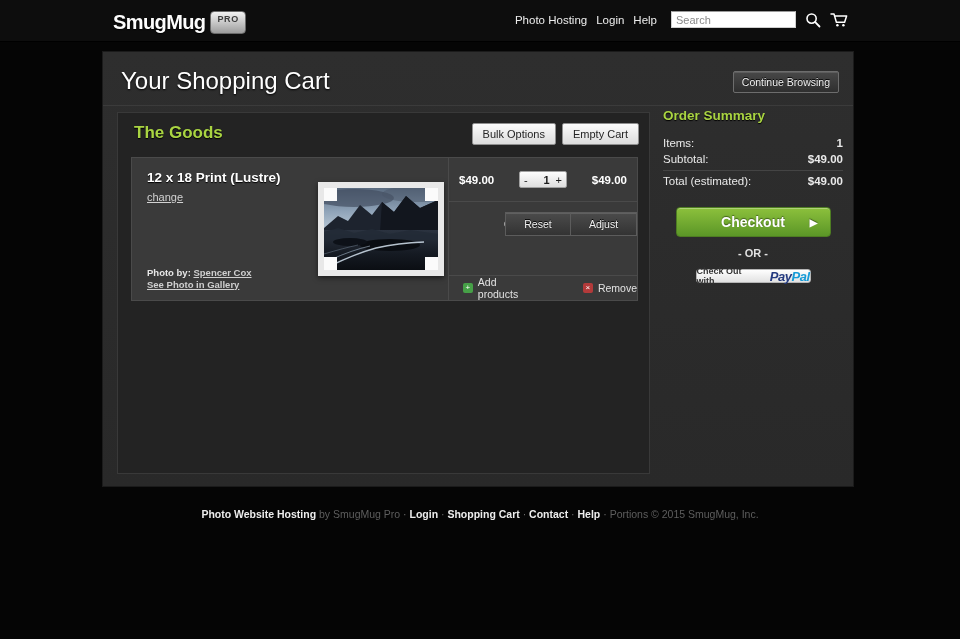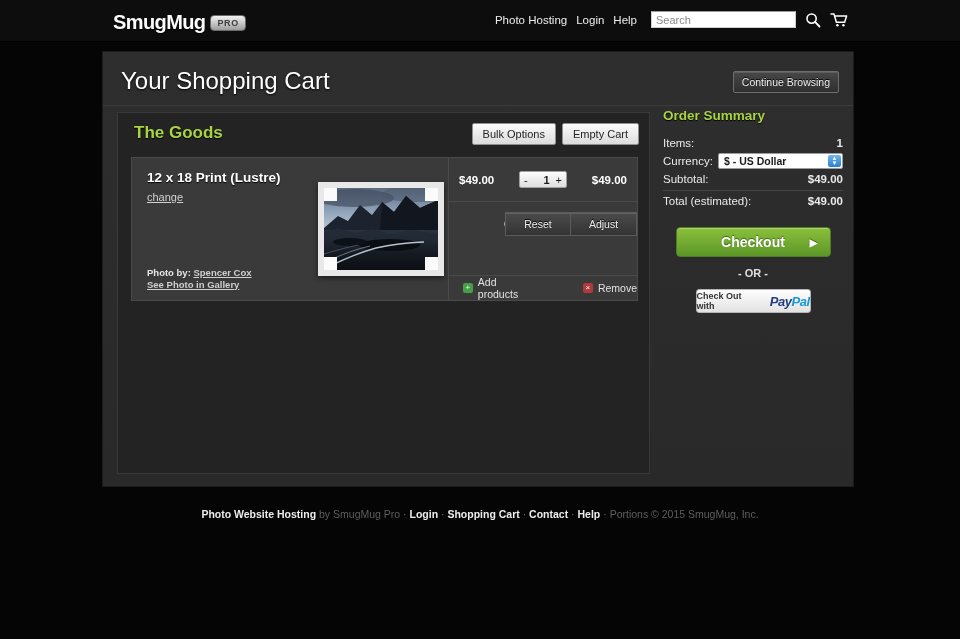--- a/index.html
+++ b/index.html
@@ -12,21 +12,21 @@
   .page { position: relative; width: 960px; height: 639px; background: #050505; }
 
   
   .topbar {
     position: absolute; left: 0; top: 0; width: 960px; height: 42px;
     background: #0d0d0d;
     border-bottom: 1px solid #000;
   }
   .logo {
     position: absolute; left: 113px; top: 11px;
-    display: flex; align-items: center; gap: 5px;
+    display: flex; gap: 5px;
   }
   .logo-text {
     font-size: 20px; font-weight: bold; color: #fdfdfd;
     letter-spacing: -0.6px;
     text-shadow: 0 1px 1px #000;
   }
   .logo-pro {
     font-size: 9px; font-weight: bold; color: #3c3c3c;
     background: linear-gradient(#f2f2f2, #9d9d9d);
     border-radius: 4px; padding: 2px 6px 2px 6px;
@@ -34,21 +34,21 @@
     border: 1px solid #6a6a6a;
   }
   .topnav {
     position: absolute; right: 112px; top: 11px;
     display: flex; align-items: center; gap: 9px;
   }
   .topnav a {
     color: #ececec; font-size: 11.5px; text-decoration: none; white-space: nowrap;
   }
   .search-input {
-    width: 145px; height: 17px;
+    width: 125px; height: 17px;
     background: #fff; border: 1px solid #cfcfcf; border-top-color: #9a9a9a;
     font-size: 11px; color: #3a3a3a; padding: 0 4px;
     font-family: "Liberation Sans", sans-serif;
     margin-left: 5px;
   }
   .search-input::placeholder { color: #8a8a8a; }
   .icon-btn { background: none; border: none; cursor: pointer; padding: 0; line-height: 0; }
 
   
   .panel {
@@ -229,21 +229,21 @@
     color: #fff; font-size: 14px; font-weight: bold;
     text-shadow: 0 -1px 1px rgba(0,0,0,.45);
     cursor: pointer; position: relative;
     font-family: "Liberation Sans", sans-serif;
     box-shadow: inset 0 1px 0 rgba(255,255,255,.3);
   }
   .checkout-btn .arrow { position: absolute; right: 12px; top: 9px; font-size: 10px; }
   .or-text { text-align: center; font-size: 11px; color: #e0e0e0; margin-top: 10px; font-weight: bold; }
   .paypal-btn {
     display: flex; align-items: center; justify-content: center; gap: 12px;
-    width: 115px; height: 24px; margin: 10px auto 0;
+    width: 115px; height: 14px; margin: 10px auto 0;
     background: linear-gradient(#fefefe, #e2e2e2);
     border: 1px solid #b5b5b5; border-radius: 3px;
     cursor: pointer;
   }
   .pp-label { font-size: 9px; color: #333; font-weight: bold; }
   .pp-pay { font-size: 13px; font-weight: bold; font-style: italic; color: #253b80; letter-spacing: -0.5px; }
   .pp-pal { font-size: 13px; font-weight: bold; font-style: italic; color: #179bd7; letter-spacing: -0.5px; }
 
   
   .footer {
@@ -393,30 +393,20 @@
       </div>
 
       <div class="summary">
         <div class="sum-title">Order Summary</div>
 
         <div class="sum-row">
           <span class="lbl">Items:</span>
           <span>1</span>
         </div>
 
-        <div class="sum-row">
-          <span class="lbl">Currency:</span>
-          <span class="currency-select">
-            <span>$ - US Dollar</span>
-            <span class="sel-arrow">
-              <span>▲</span>
-                <span>▼</span>
-            </span>
-          </span>
-        </div>
 
         <div class="sum-row">
           <span class="lbl">Subtotal:</span>
           <span>$49.00</span>
         </div>
 
         <div class="sum-row total">
           <span class="lbl">Total (estimated):</span>
           <span>$49.00</span>
         </div>

